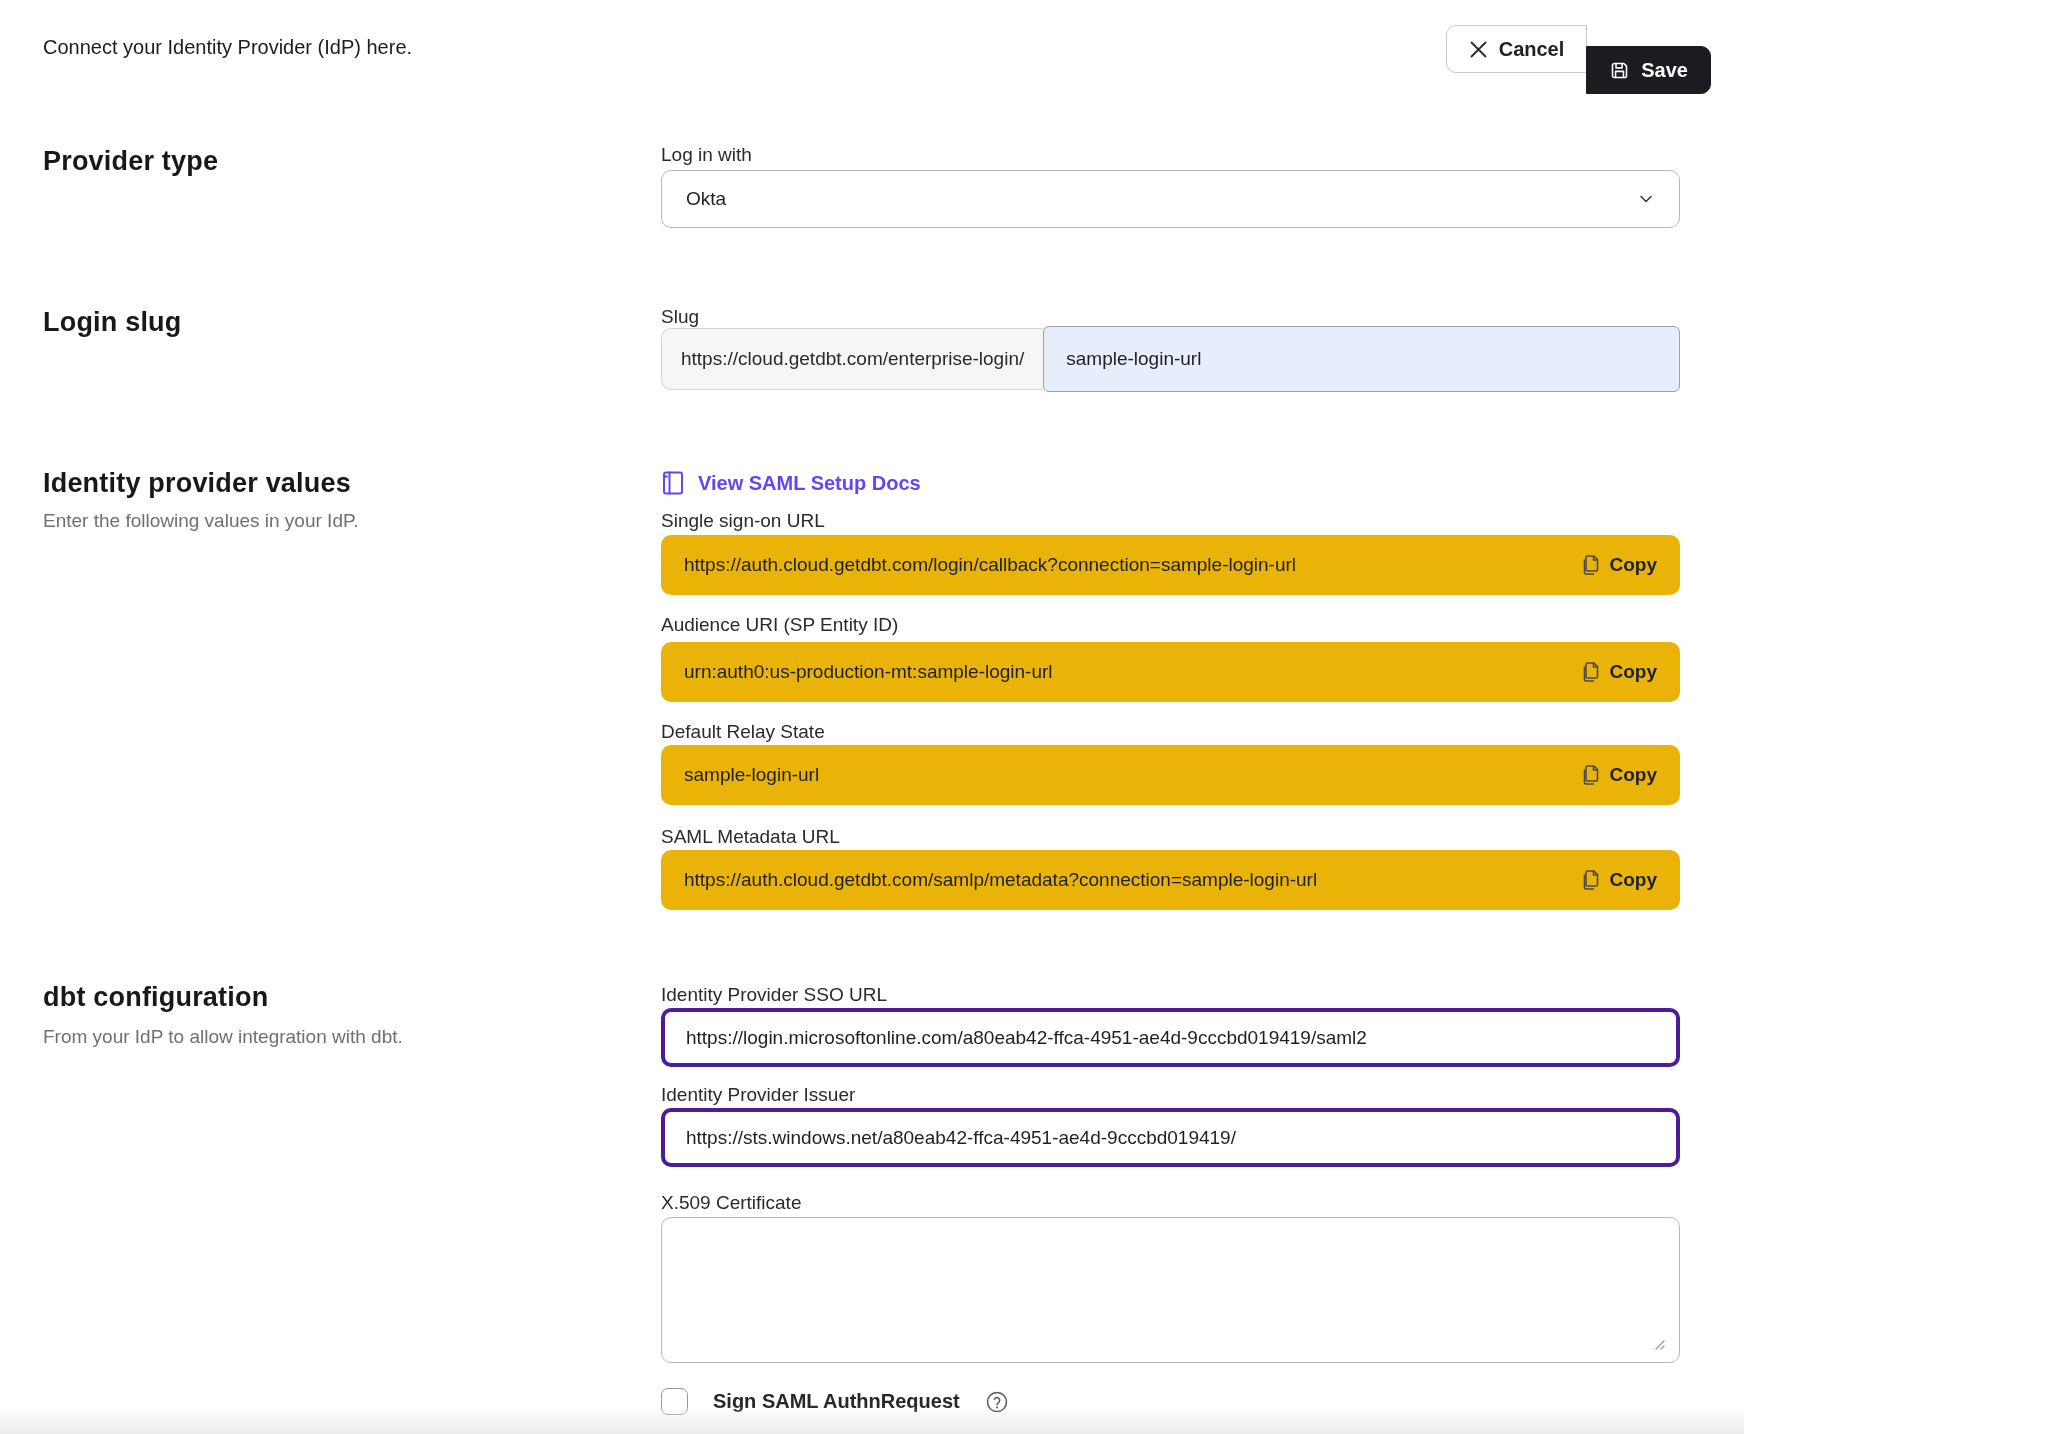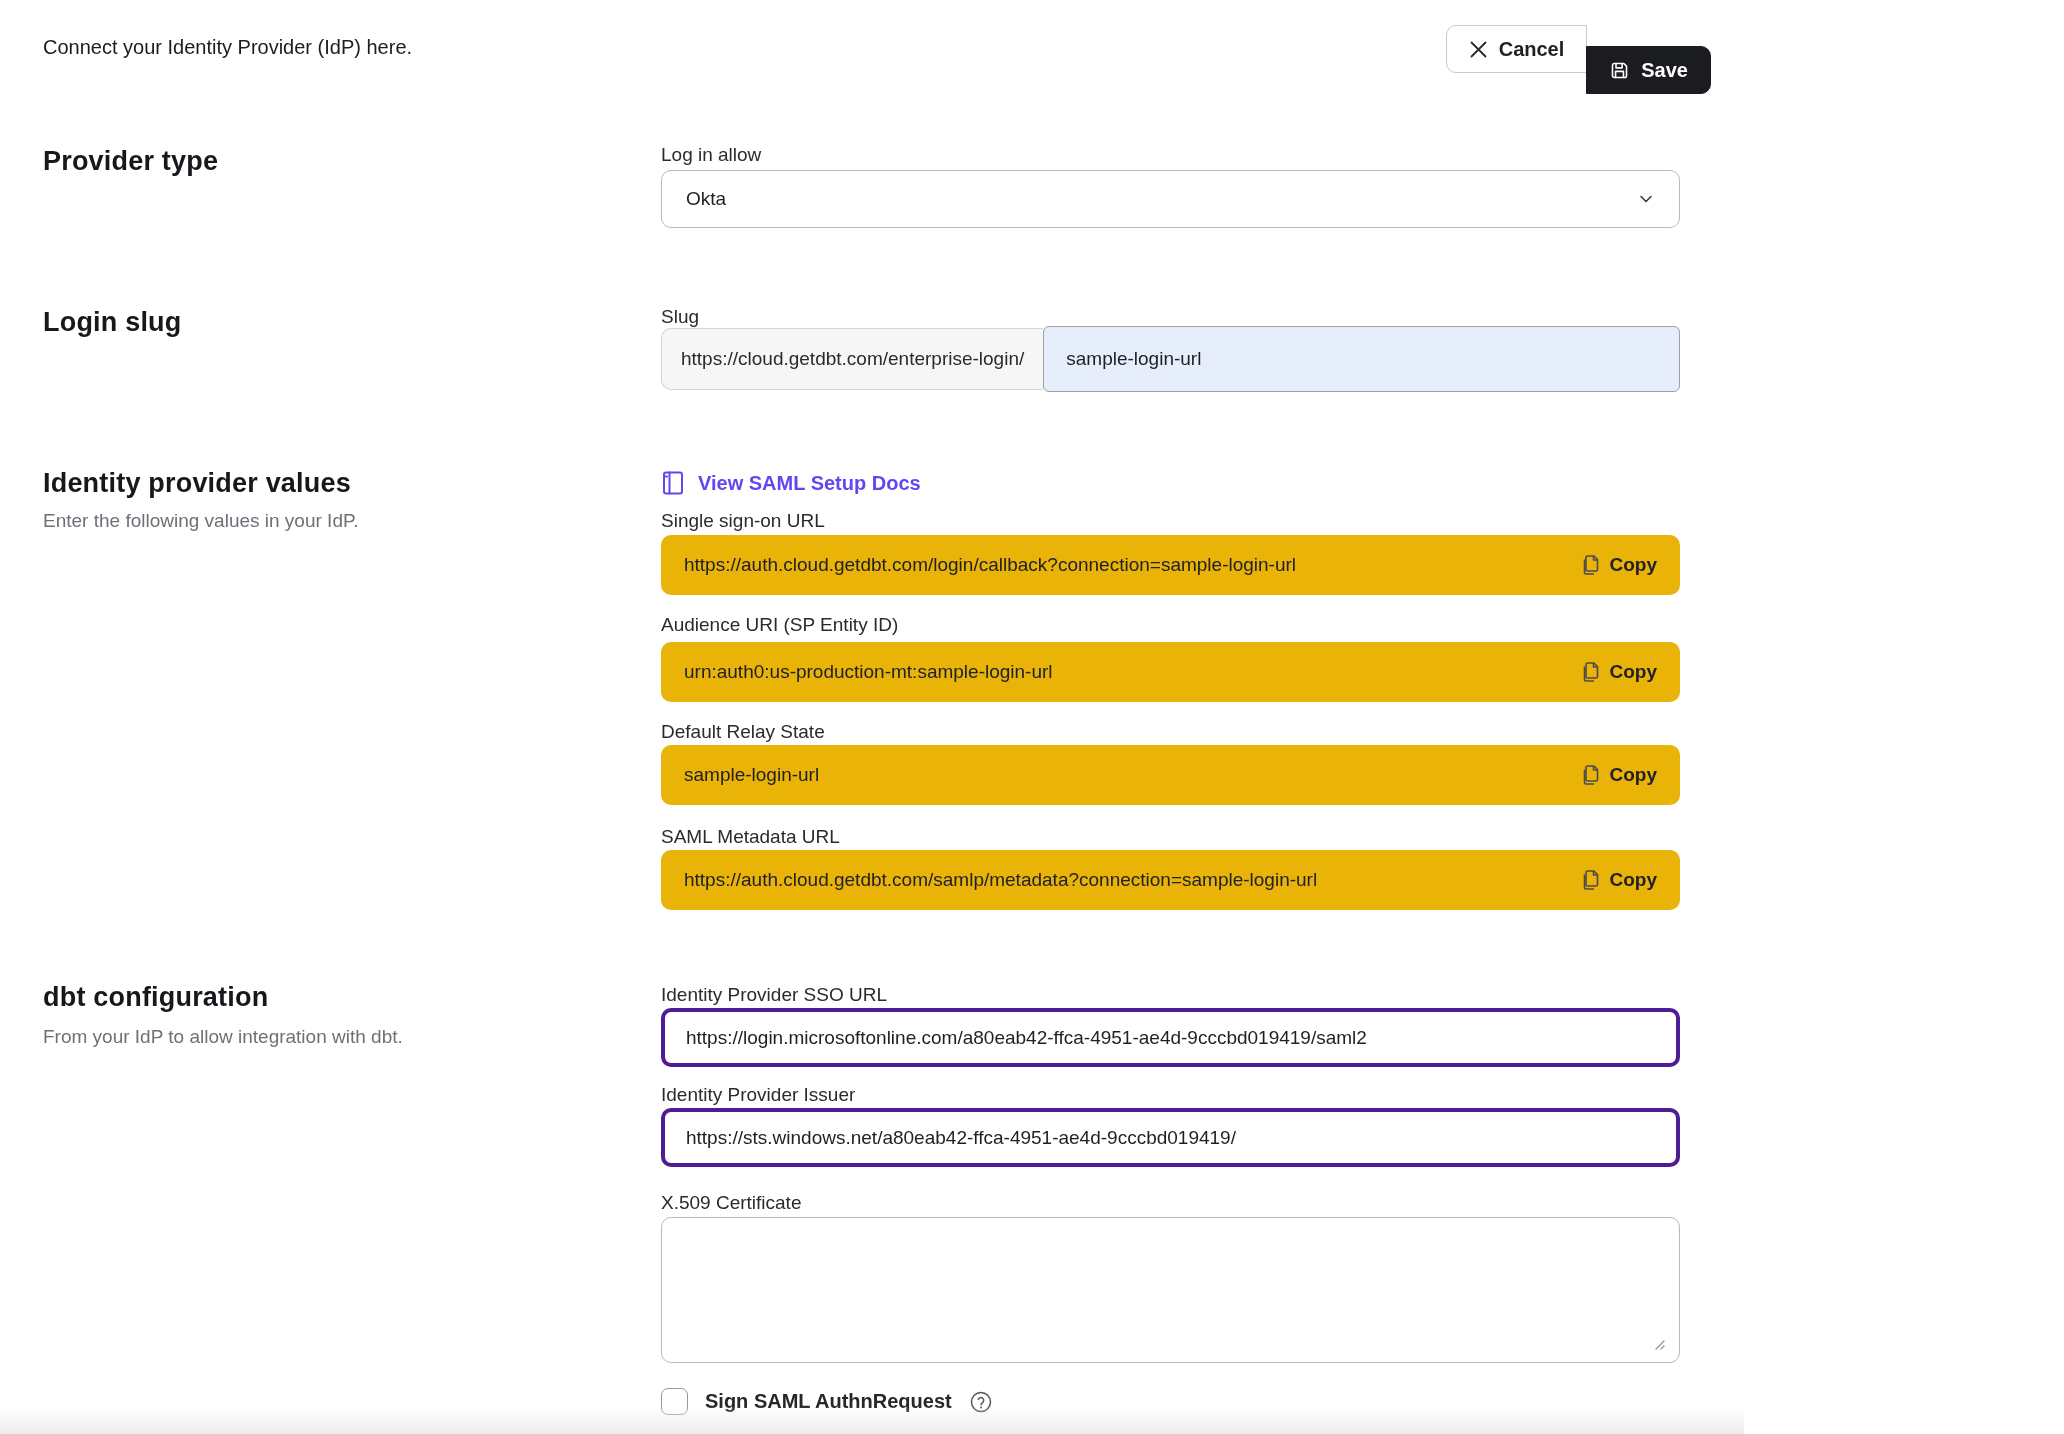--- a/index.html
+++ b/index.html
@@ -44,21 +44,21 @@
 
   .text-input { position:absolute; left:661px; width:1019px; height:59px; background:#fff;
     border:4px solid #4c1d95; border-radius:10px; padding:0 21px; font-size:19px; color:#1f1f24;
     font-family:"Liberation Sans", sans-serif; outline:none; }
 
   .cert-area { position:absolute; left:661px; top:1217px; width:1019px; height:146px; background:#fff;
     border:1px solid #b9b9bf; border-radius:10px; padding:14px 18px; font-size:19px;
     font-family:"Liberation Sans", sans-serif; resize:none; outline:none; }
   .resize-glyph { position:absolute; left:1650px; top:1335px; pointer-events:none; }
 
-  .check-row { position:absolute; left:661px; top:1388px; display:flex; align-items:center; gap:17px;text-align:right; }
+  .check-row { position:absolute; left:661px; top:1388px; display:flex; align-items:center; gap:25px;text-align:right; }
   .checkbox { width:27px; height:27px; border:1.5px solid #97979d; border-radius:7px; background:#fff; cursor:pointer; }
   .check-label { font-size:20px; font-weight:600; color:#26262b; }
   .help-icon { display:flex; cursor:pointer; }
 
   .bottom-fade { position:absolute; left:0; bottom:0; width:100%; height:28px;
     background:linear-gradient(180deg, rgba(236,236,238,0) 0%, #ececee 100%); pointer-events:none; }
 </style>
 </head>
 <body>
 
@@ -81,21 +81,21 @@
           <path d="M4 6 a2 2 0 0 1 2-2 h11 l3 3 v11 a2 2 0 0 1-2 2 h-12 a2 2 0 0 1-2-2 z"></path>
           <path d="M8 4 v5 h7 v-5"></path>
           <path d="M7.5 20 v-7 h9 v7"></path>
         </svg>
       </span>
       <span>Save</span>
     </div>
   </div>
 
   <div class="section-heading" style="top:146px">Provider type</div>
-  <div class="field-label" style="left:661px; top:144px">Log in allow</div>
+  <div class="field-label" style="left:661px; top:144px">Log in with</div>
   <div class="select-box">
     <span>Okta</span>
     <span class="chev">
       <svg width="18" height="18" viewBox="0 0 18 18">
           <path d="M4 6.5 L9 11.5 L14 6.5" stroke="#3a3a40" stroke-width="1.6" fill="none" stroke-linecap="round" stroke-linejoin="round"></path>
         </svg>
     </span>
   </div>
 
   <div class="section-heading" style="top:307px">Login slug</div>

